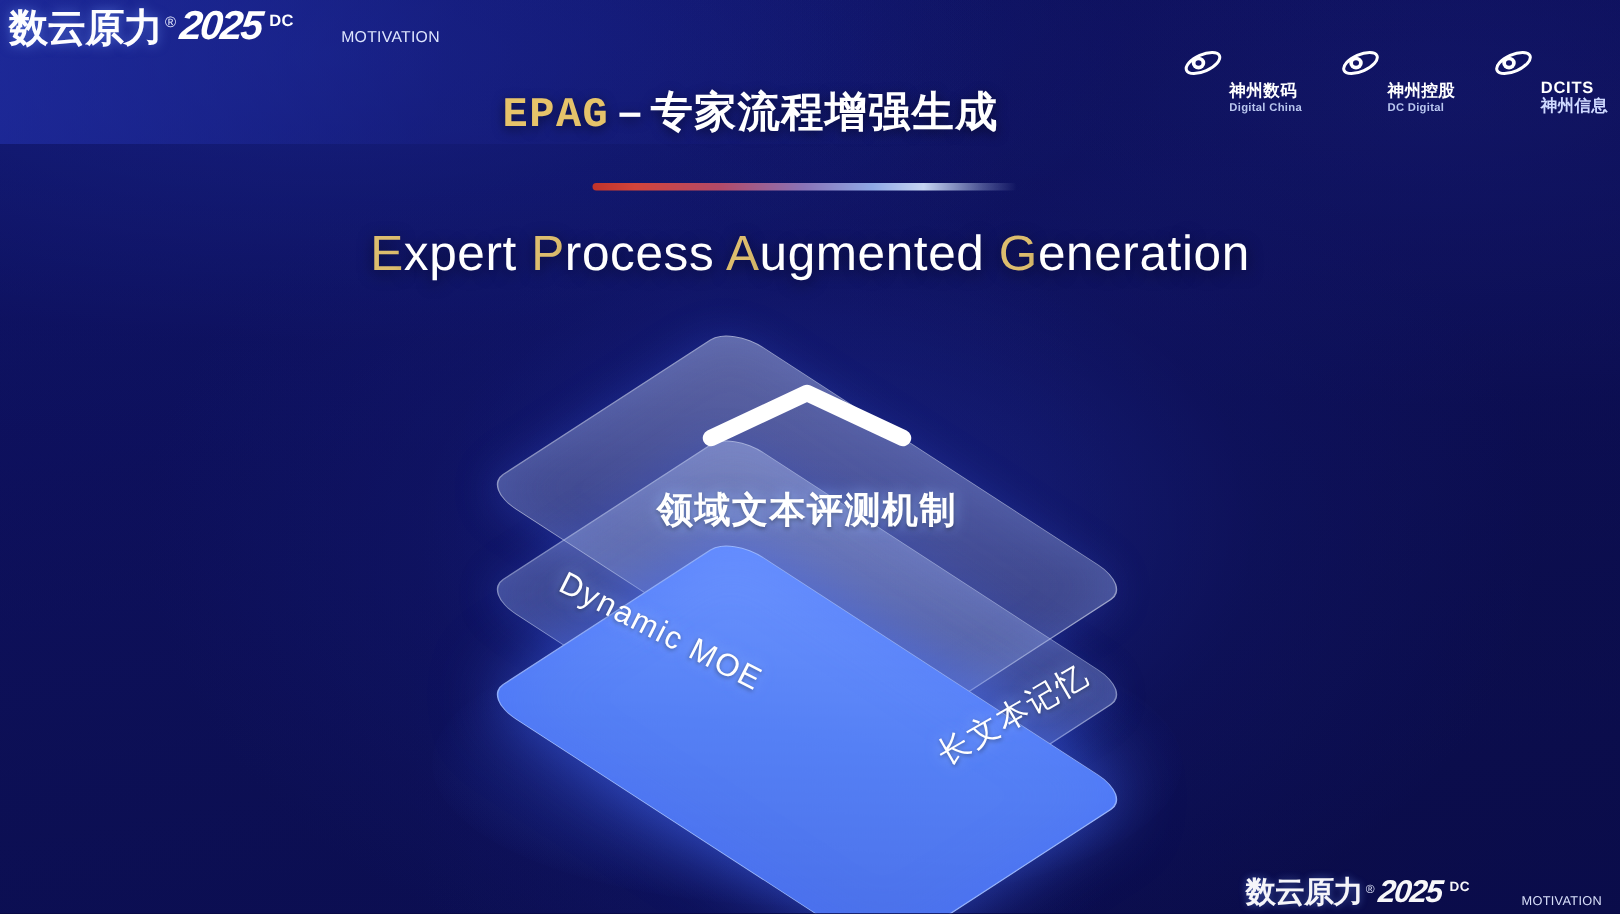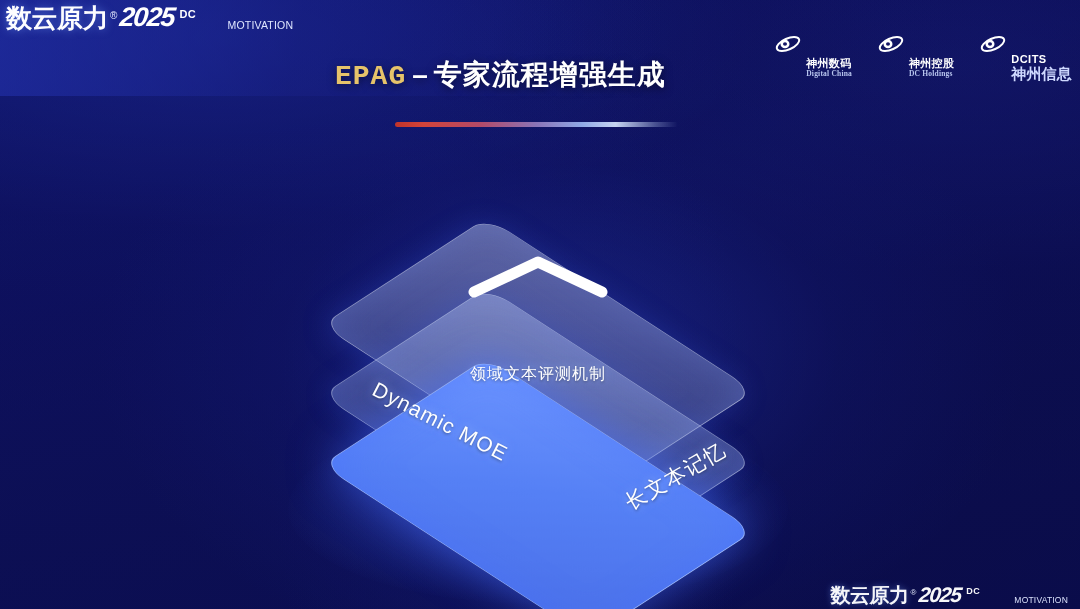--- a/index.html
+++ b/index.html
@@ -64,23 +64,23 @@
 
   
   .partners{
     position:absolute; right:8px; top:6px; z-index:20;
     display:flex; align-items:center; gap:26px;
   }
   .partner{ display:flex; align-items:center; gap:5px; }
   .swoosh{ width:26px; height:22px; flex:0 0 auto; }
   .plabel{ display:flex; flex-direction:column; line-height:1.08;margin-top:48px; }
   .plabel .l1{ font-size:11px; font-weight:bold; color:#ffffff; letter-spacing:.3px; white-space:nowrap; }
-  .plabel .l2{ font-size:7.5px; font-weight:bold; color:#b9c6ef; letter-spacing:.2px; white-space:nowrap;font-family:Liberation Serif, serif; }
+  .plabel .l2{ font-size:7.5px; font-weight:bold; color:#b9c6ef; letter-spacing:.2px; white-space:nowrap; }
   .plabel.dcits .l1{ font-size:11px; letter-spacing:.5px; }
-  .plabel.dcits .l2{ font-size:15px; color:#cfd9ff; }
+  .plabel.dcits .l2{ font-size:11px; color:#cfd9ff; }
 
   
   .headline{
     position:absolute; left:335px; top:56px; z-index:15;
     font-size:28px; font-weight:bold; white-space:nowrap;
     text-shadow:0 2px 8px rgba(0,0,0,.5);
   }
   .headline .gold{ color:#e6c36a; letter-spacing:1px;font-family:Liberation Mono, monospace; }
   .headline .dash{ color:#ffffff; margin:0 6px; }
   .headline .cn{ color:#ffffff; letter-spacing:1px; }
@@ -143,21 +143,21 @@
     width:148px; height:44px; z-index:14; pointer-events:none;
   }
 
   
   .lbl{
     position:absolute; z-index:16; color:#ffffff; white-space:nowrap;
     text-shadow:0 0 10px rgba(150,185,255,.75), 0 1px 3px rgba(0,0,0,.45);
   }
   .lbl-top{
     left:50%; transform:translateX(-50%);
-    top:106px; font-size:16px; font-weight:normal; letter-spacing:1px;margin-top:40px;
+    top:106px; font-size:24px; font-weight:bold; letter-spacing:1px;
   }
   .lbl-moe{
     left:96px; top:158px;
     font-size:21px; font-weight:normal; letter-spacing:1.2px;
     transform:rotate(27deg); transform-origin:left center;
   }
   .lbl-mem{
     right:74px; top:216px;
     font-size:21px; font-weight:normal; letter-spacing:1.5px;
     transform:rotate(-30deg); transform-origin:right center;
@@ -215,21 +215,21 @@
     <div class="partner">
       <span class="swoosh">
         <svg viewBox="0 0 52 44" width="26" height="22">
           <ellipse cx="26" cy="22" rx="24" ry="11" fill="none" stroke="#ffffff" stroke-width="4" transform="rotate(-24 26 22)"></ellipse>
           <ellipse cx="20" cy="22" rx="9" ry="8.5" fill="#ffffff"></ellipse>
           <ellipse cx="20" cy="22" rx="4" ry="3.6" fill="#141566"></ellipse>
         </svg>
       </span>
       <span class="plabel">
         <span class="l1">神州控股</span>
-        <span class="l2">DC Holdings</span>
+        <span class="l2">DC Digital</span>
       </span>
     </div>
     <div class="partner">
       <span class="swoosh">
         <svg viewBox="0 0 52 44" width="26" height="22">
           <ellipse cx="26" cy="22" rx="24" ry="11" fill="none" stroke="#ffffff" stroke-width="4" transform="rotate(-24 26 22)"></ellipse>
           <ellipse cx="20" cy="22" rx="9" ry="8.5" fill="#ffffff"></ellipse>
           <ellipse cx="20" cy="22" rx="4" ry="3.6" fill="#141566"></ellipse>
         </svg>
       </span>
@@ -239,20 +239,23 @@
       </span>
     </div>
   </div>
 
   <div class="headline">
     <span class="gold">EPAG</span><span class="dash">–</span><span class="cn">专家流程增强生成</span>
   </div>
 
   <div class="divider"></div>
 
+  <div class="subtitle">
+    <span class="cap">E</span><span>xpert </span><span class="cap">P</span><span>rocess </span><span class="cap">A</span><span>ugmented </span><span class="cap">G</span><span>eneration</span>
+  </div>
 
   <div class="stack">
     <div class="layer-glow"></div>
 
     <div class="layer l-top"></div>
     <div class="layer l-mid"></div>
     <div class="layer l-bot"></div>
 
     <span class="chevron">
       <svg viewBox="0 0 148 44" width="148" height="44">

